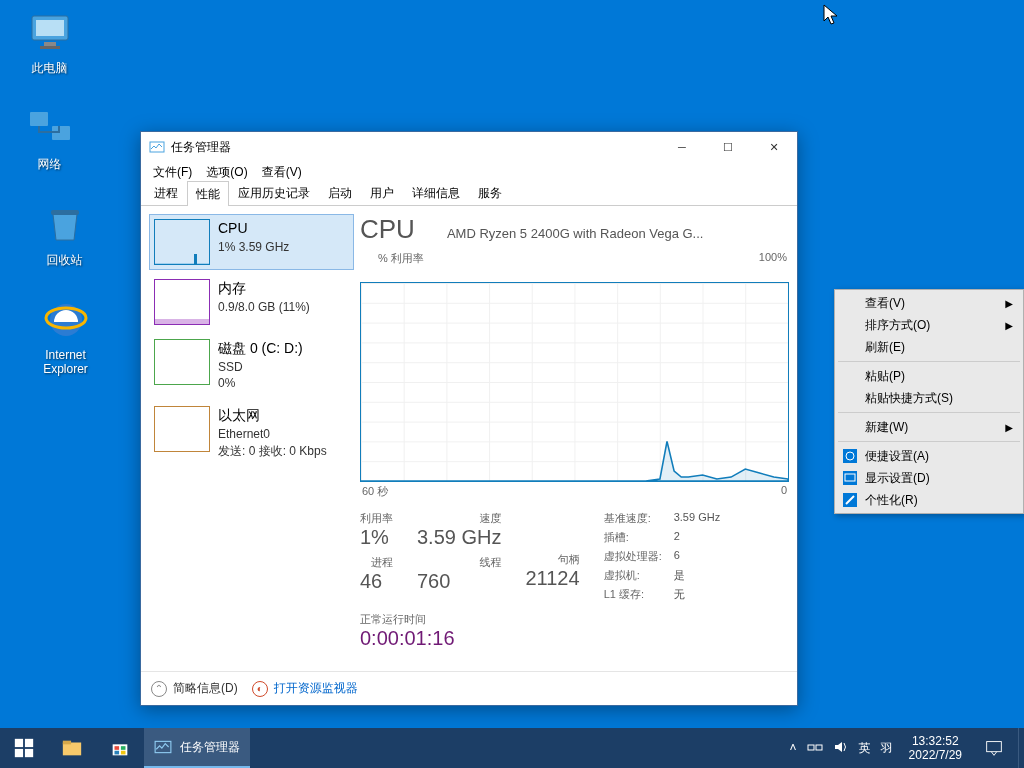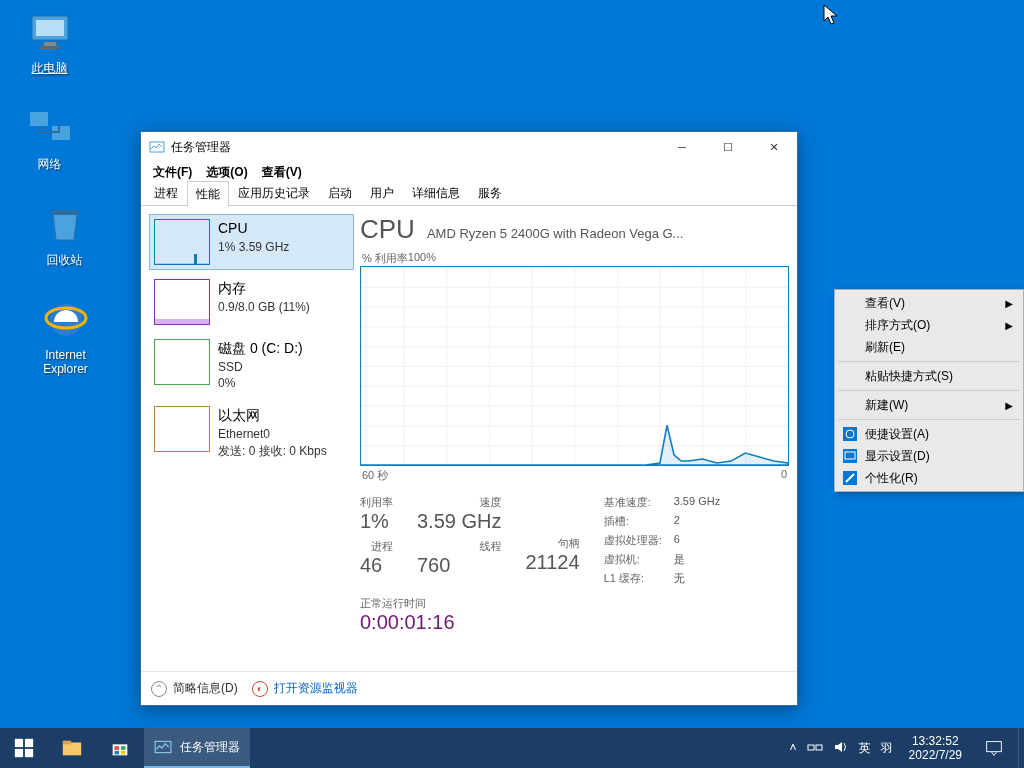--- a/index.html
+++ b/index.html
@@ -21,21 +21,21 @@
 
 .cursor { position: absolute; left: 823px; top: 4px; color: #fff; font-size: 18px; pointer-events: none; }
 
 
 .window { position: absolute; left: 140px; top: 131px; width: 658px; height: 575px; background: #fff; border: 1px solid #3a6aa0; box-shadow: 0 4px 18px rgba(0,0,0,0.35); display: flex; flex-direction: column; }
 .titlebar { height: 30px; display: flex; align-items: center; padding: 0 0 0 8px; }
 .titlebar .appicon { width: 16px; height: 16px; margin-right: 6px; }
 .titlebar .title { font-size: 12px; color: #000; flex: 1; }
 .titlebar .winbtn { width: 46px; height: 30px; display: flex; align-items: center; justify-content: center; color: #333; font-size: 11px; }
 .menubar { height: 20px; display: flex; align-items: center; padding: 0 6px; font-size: 12px; color: #000; gap: 2px; }
-.menubar span { padding: 2px 6px; font-weight: bold; }
+.menubar span { padding: 2px 6px; }
 .tabs { height: 24px; display: flex; border-bottom: 1px solid #ccc; padding: 0 4px; font-size: 12px; align-items: flex-end; }
 .tabs .tab { padding: 4px 8px 3px; border: 1px solid transparent; border-bottom: none; cursor: default; }
 .tabs .tab.active { border-color: #ccc; background: #fff; position: relative; top: 1px; }
 
 .content { flex: 1; display: flex; padding: 8px; gap: 6px; overflow: hidden; }
 .sidebar { width: 205px; display: flex; flex-direction: column; gap: 4px; }
 .side-item { display: flex; border: 1px solid transparent; padding: 4px; gap: 8px; cursor: default; }
 .side-item.selected { background: #d5e8f8; border-color: #8ab8e6; }
 .side-item .mini { width: 56px; height: 46px; border: 1px solid; display: flex; align-items: flex-end; }
 .side-item .mini.cpu { border-color: #117dbb; }
@@ -44,22 +44,22 @@
 .side-item .mini.mem { border-color: #8b2db4; }
 .side-item .mini.mem .bar { width: 100%; height: 11%; background: #d9b3e6; }
 .side-item .mini.disk { border-color: #4ca64c; }
 .side-item .mini.net { border-color: #c0853a; }
 .side-item .info { font-size: 12px; color: #333; line-height: 1.4; }
 .side-item .info .h { font-size: 14px; color: #000; }
 
 .maincol { flex: 1; display: flex; flex-direction: column; }
 .header-row { display: flex; align-items: baseline; gap: 12px; margin-bottom: 6px; }
 .header-row .big { font-size: 26px; color: #555; }
-.header-row .sub { font-size: 13px; color: #555; }
-.chart-labels { display: flex; justify-content: flex-start; font-size: 11px; color: #666; padding: 0 2px 0; }
+.header-row .sub { font-size: 13px; color: #555; margin-left: 20px; }
+.chart-labels { display: flex; justify-content: space-between; font-size: 11px; color: #666; padding: 0 2px 16px; margin-left: 16px; }
 .chart { height: 200px; border: 1px solid #117dbb; position: relative; background: linear-gradient(to right, #f0f0f0 1px, transparent 1px) 0 0/10% 100%, linear-gradient(to bottom, #f0f0f0 1px, transparent 1px) 0 0/100% 10%; }
 .chart svg { position: absolute; inset: 0; width: 100%; height: 100%; }
 .chart-xlabels { display: flex; justify-content: space-between; font-size: 11px; color: #666; padding: 2px 2px 0; }
 
 .stats { display: flex; gap: 24px; margin-top: 12px; font-size: 12px; }
 .stats .col .label { color: #666; font-size: 11px; text-align: right; }
 .stats .col .val { font-size: 20px; color: #555; margin-bottom: 6px; }
 .kv { display: grid; grid-template-columns: auto auto; gap: 4px 12px; font-size: 11px; color: #555; }
 .kv .k { color: #666; }
 
@@ -78,21 +78,21 @@
 .taskbar .tbtn svg, .taskbar .tbtn .ico { width: 22px; height: 22px; }
 .taskbar .taskitem { height: 40px; display: flex; align-items: center; gap: 8px; padding: 0 10px; background: #3a5a80; border-bottom: 2px solid #76b9ed; }
 .taskbar .spacer { flex: 1; }
 .taskbar .tray { display: flex; align-items: center; gap: 10px; padding: 0 8px; }
 .taskbar .clock { text-align: center; line-height: 1.2; padding: 0 8px; }
 .taskbar .showdesktop { width: 6px; height: 40px; border-left: 1px solid #3a5a80; }
 </style>
 </head>
 <body>
 
-<div class="desktop-icon" style="left:12px; top:8px;text-decoration:underline;">
+<div class="desktop-icon" style="left:12px; top:8px;">
   <div class="icon">
       <svg viewBox="0 0 48 48">
         <rect x="6" y="8" width="36" height="24" rx="2" fill="#4aa3df" stroke="#2c6ea0"></rect>
         <rect x="10" y="12" width="28" height="16" fill="#b8dff5"></rect>
         <rect x="18" y="34" width="12" height="4" fill="#888"></rect>
         <rect x="14" y="38" width="20" height="3" fill="#666"></rect>
       </svg>
     </div>
   <div class="label">此电脑</div>
 </div>
@@ -269,20 +269,23 @@
     </div>
   <div class="item">
       <span>排序方式(O)</span>
       <span class="arrow">▶</span>
     </div>
   <div class="item">
       <span>刷新(E)</span>
     </div>
   <hr>
   <div class="item">
+      <span>粘贴(P)</span>
+    </div>
+  <div class="item">
       <span>粘贴快捷方式(S)</span>
     </div>
   <hr>
   <div class="item">
       <span>新建(W)</span>
       <span class="arrow">▶</span>
     </div>
   <hr>
   <div class="item">
       <span class="micon">

